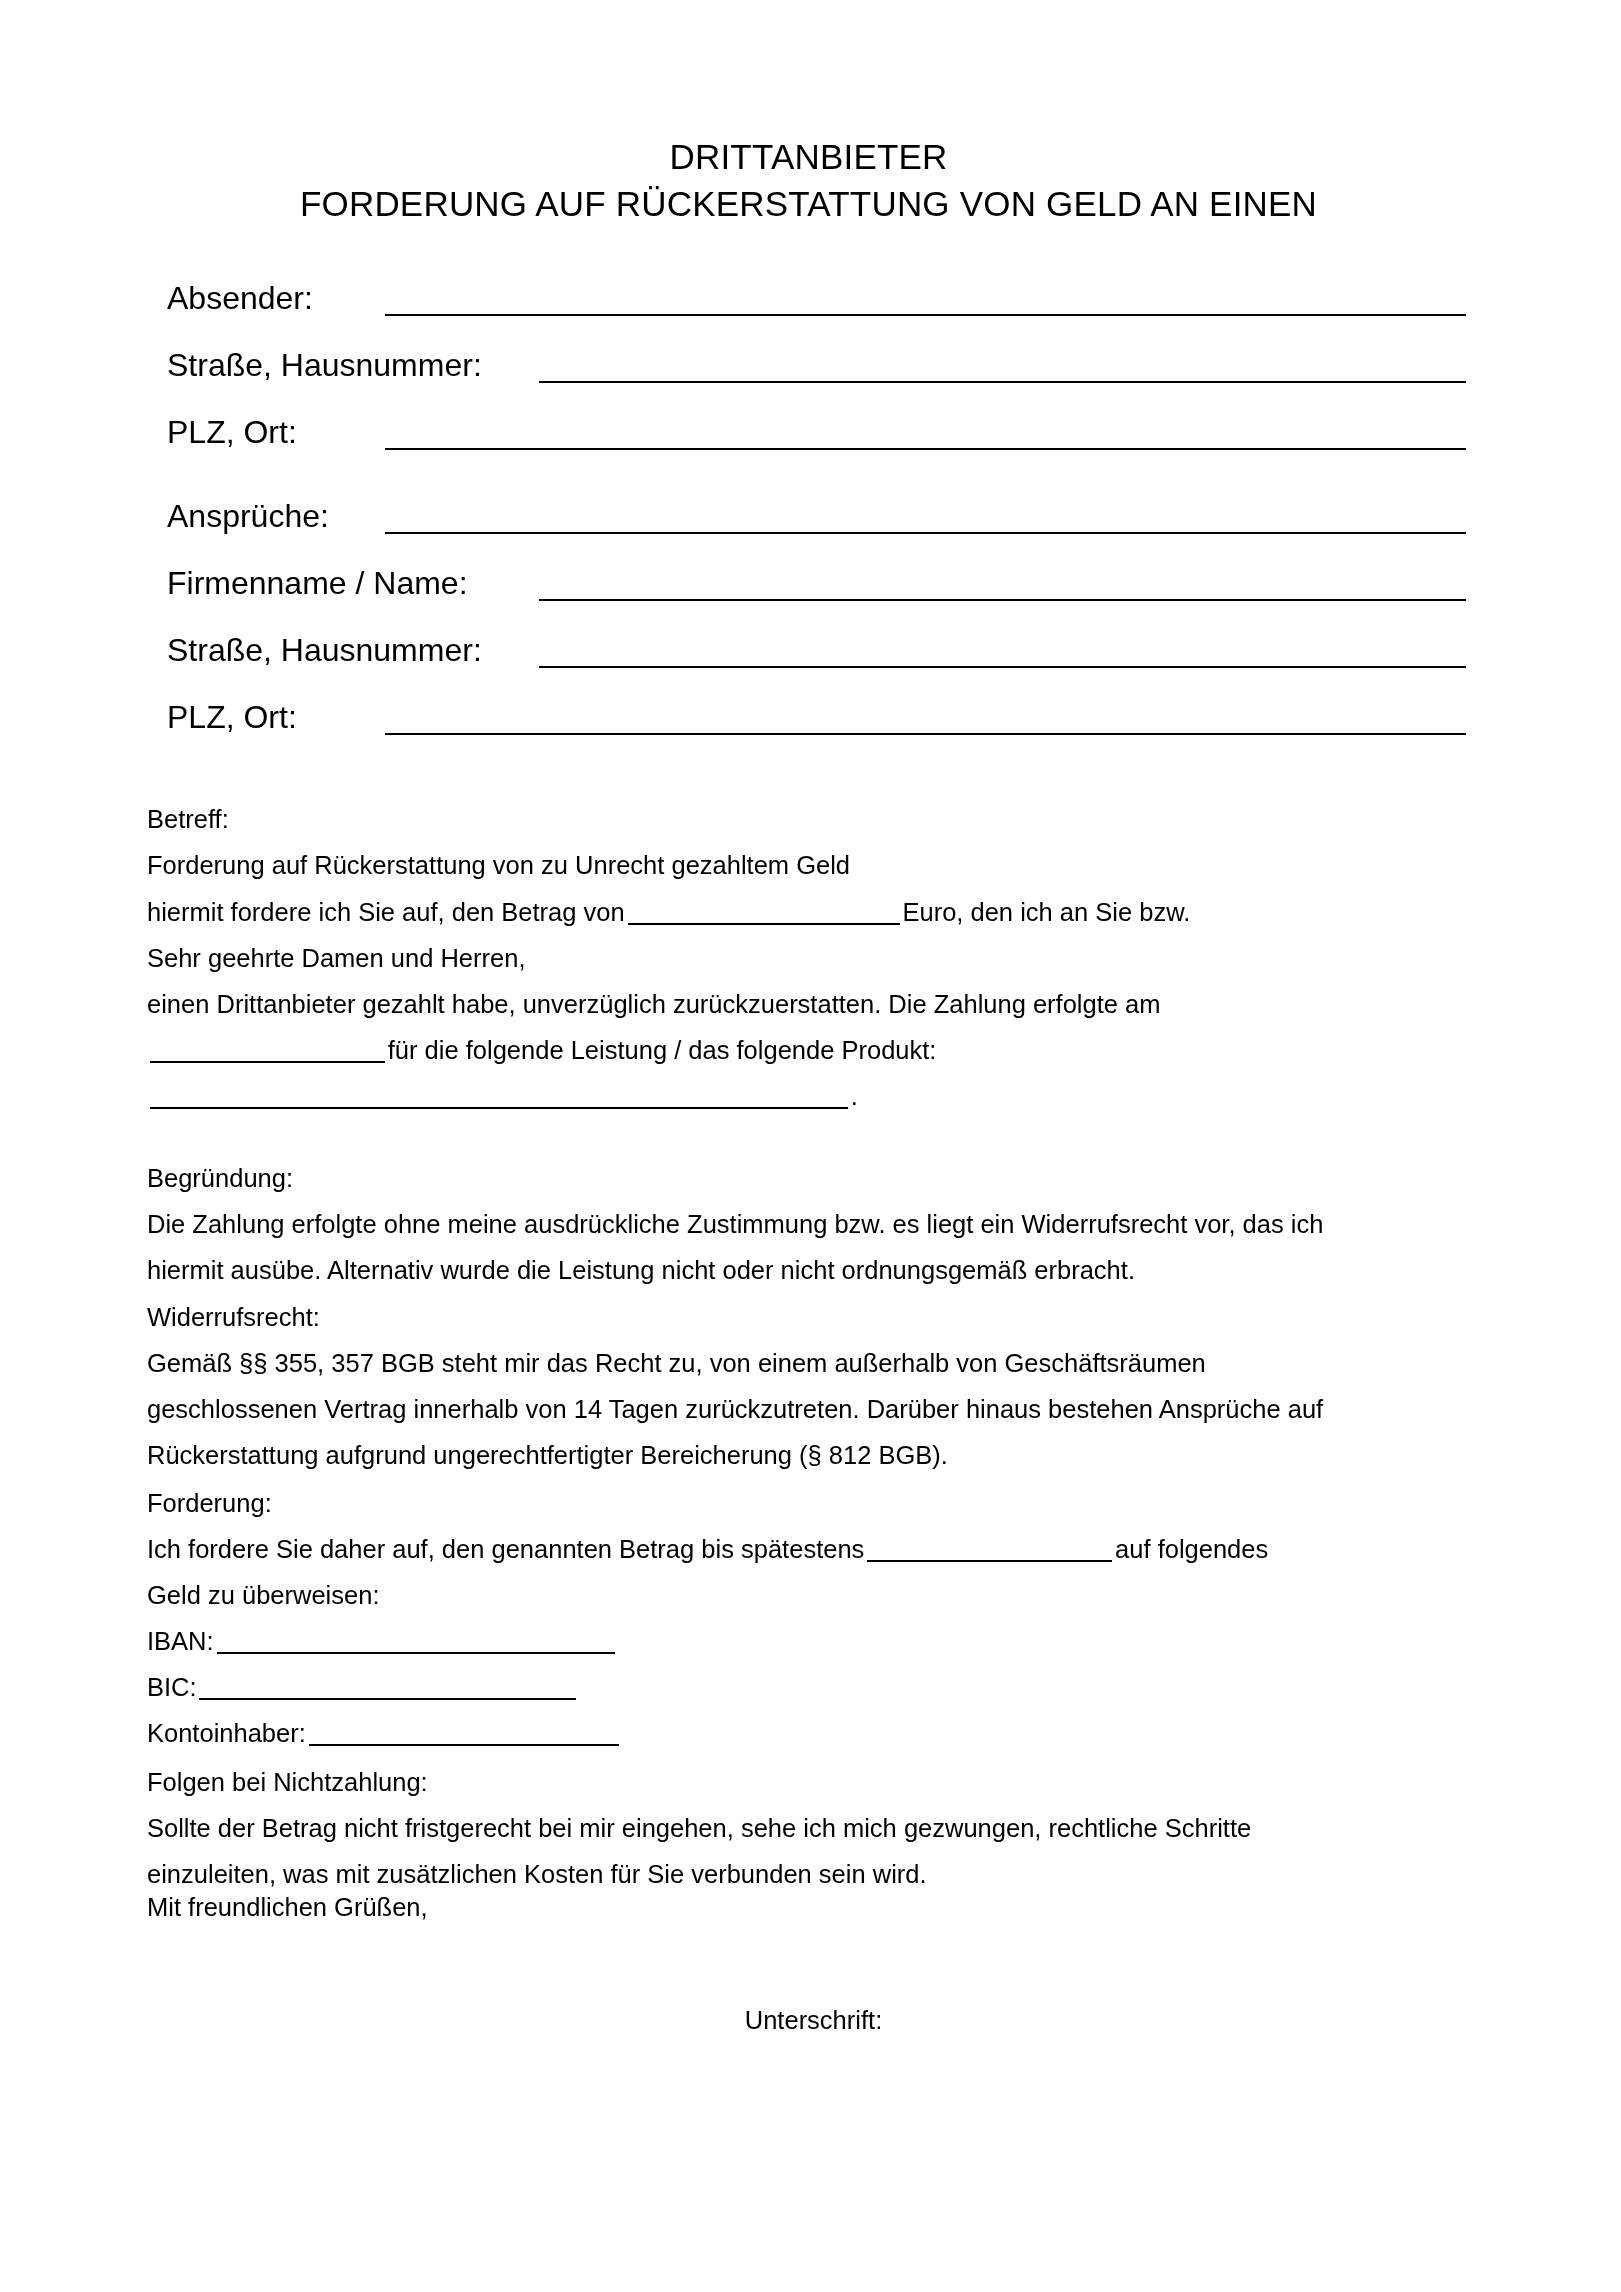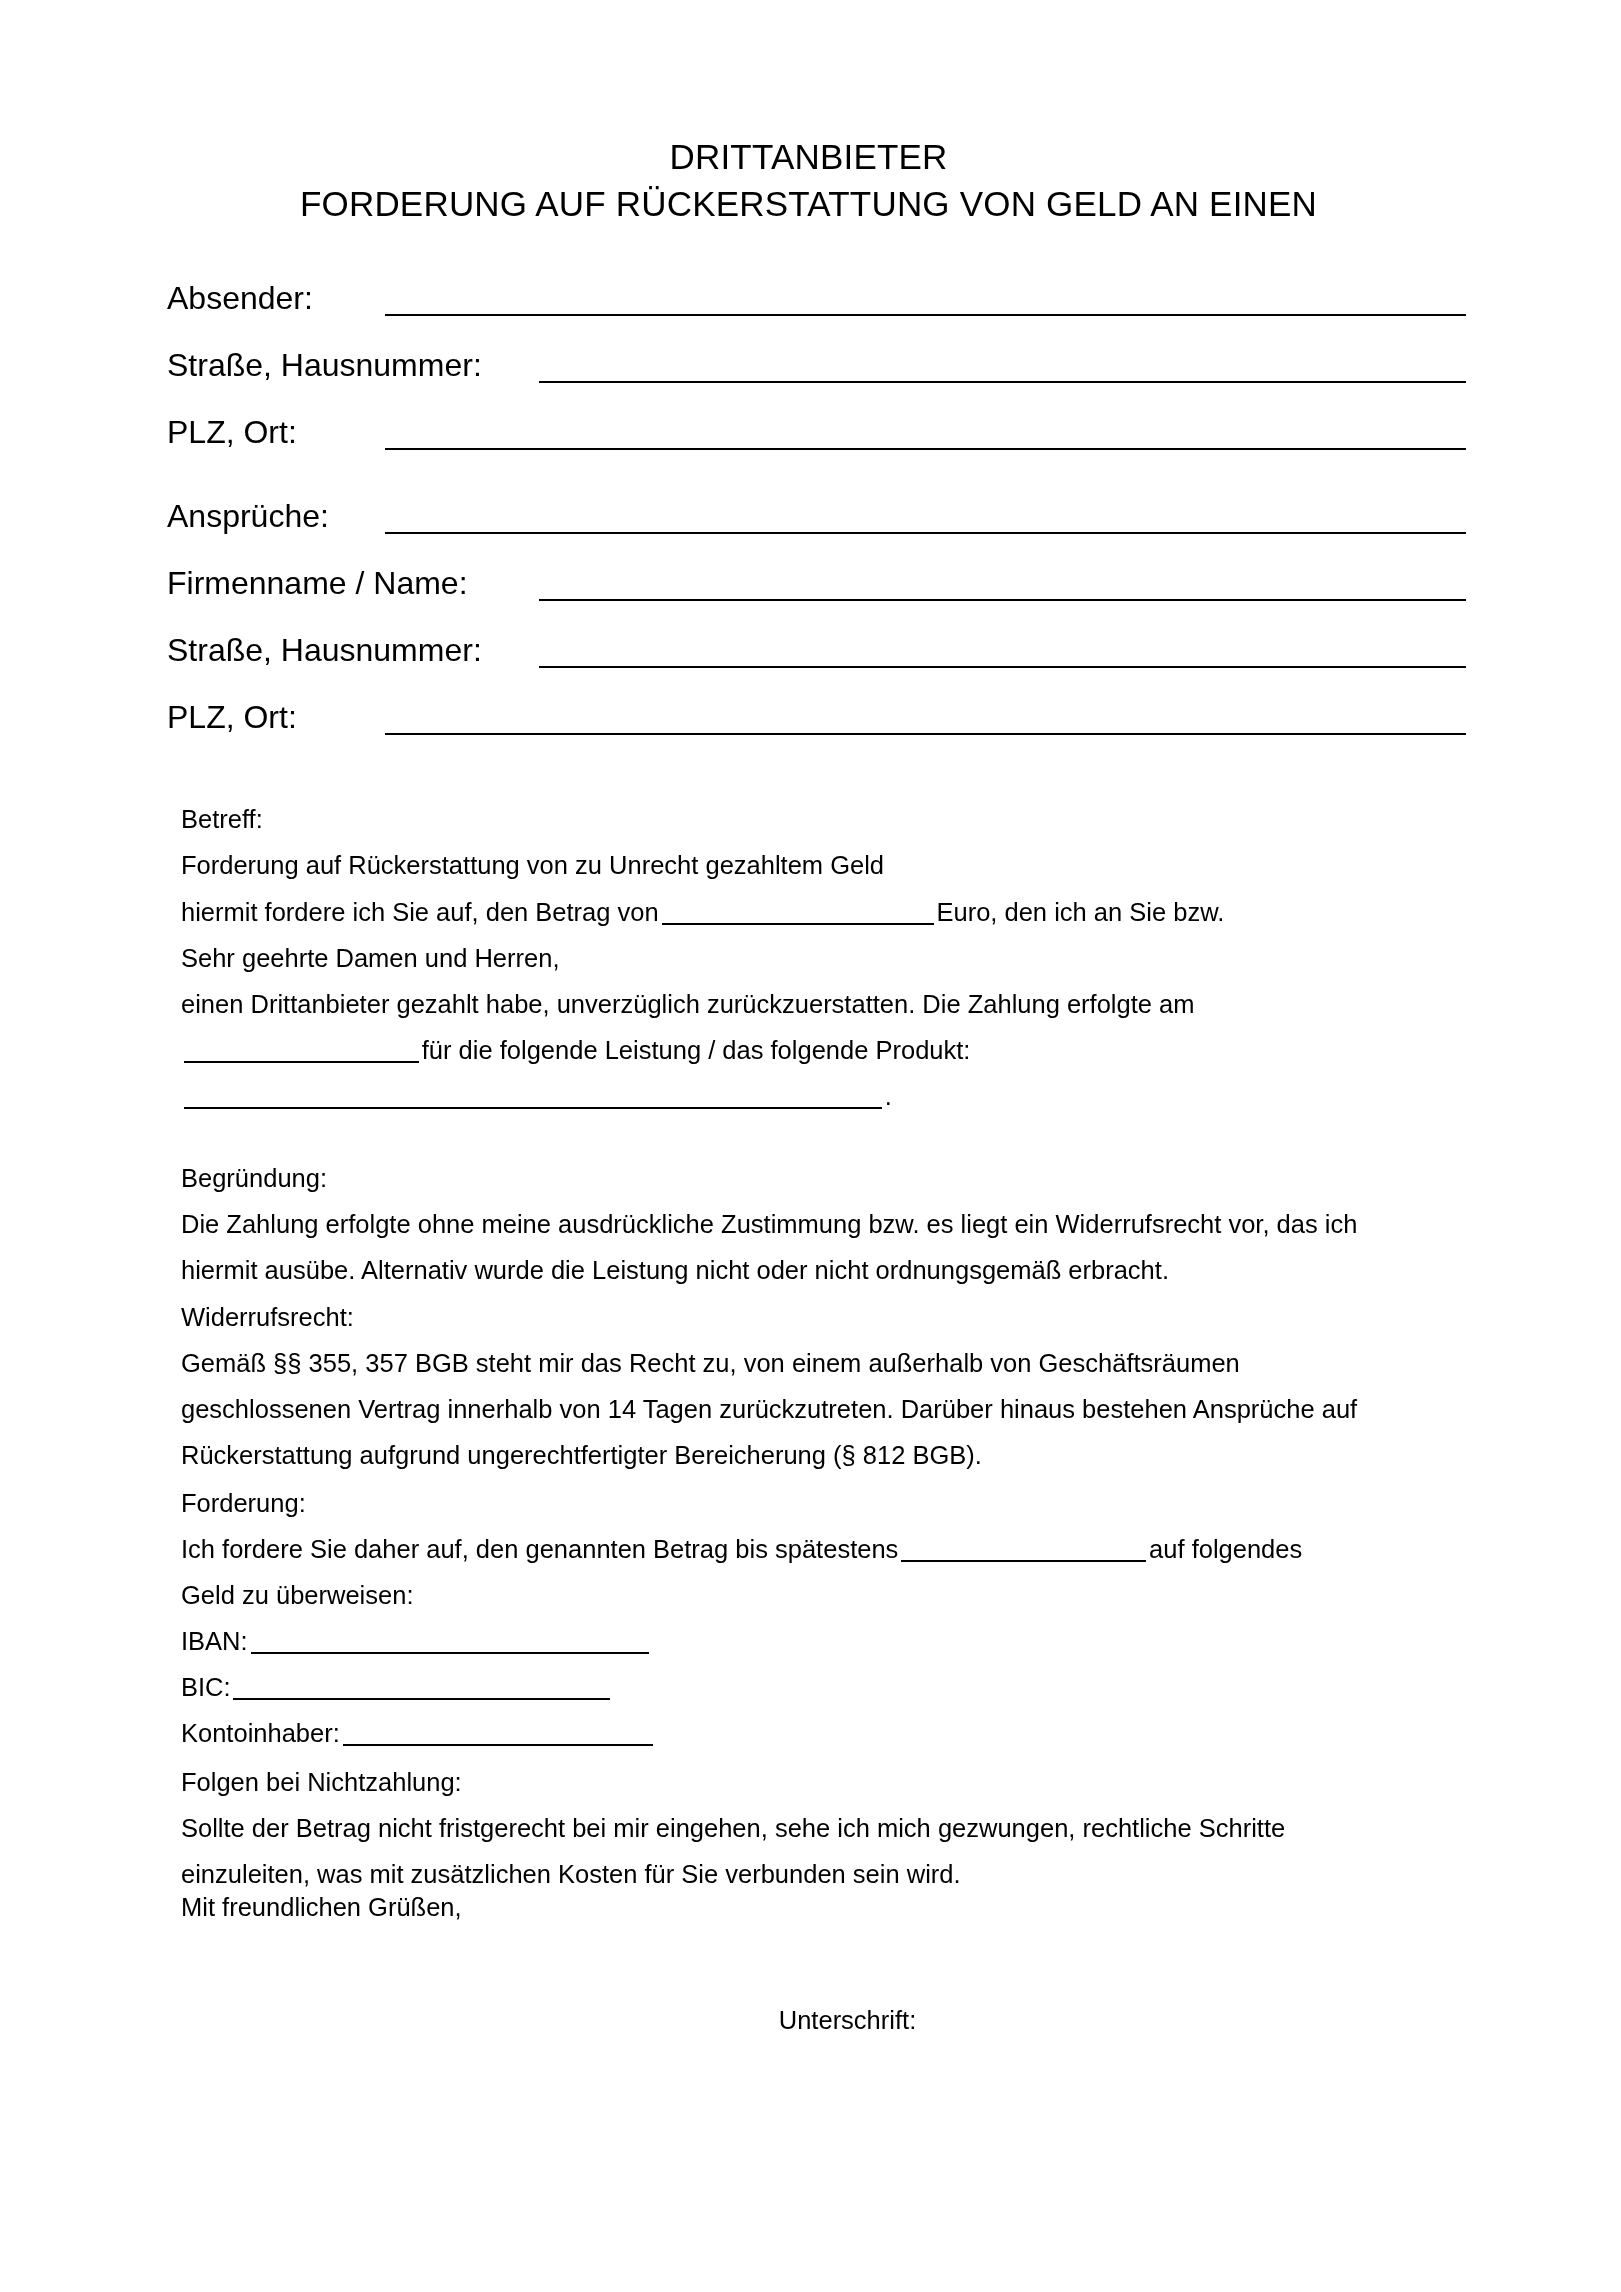--- a/index.html
+++ b/index.html
@@ -72,21 +72,20 @@
   .rule-wide  { left: 238px; }
   .rule-inset { left: 392px; }
 
   
   .body-text {
     position: absolute;
     left: 147px;
     width: 1333px;
     font-size: 25.5px;
     line-height: 46px;
-    margin-left: 34px;
   }
   .body-text p {
     margin: 0;
   }
   .blank {
     display: inline-block;
     border-bottom: 2px solid #000;
     vertical-align: baseline;
     height: 25.5px;
     margin: 0 2.9px -3.9px 2.9px;

